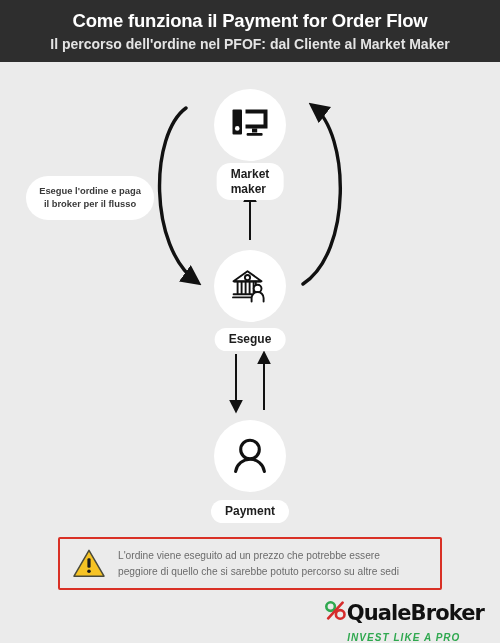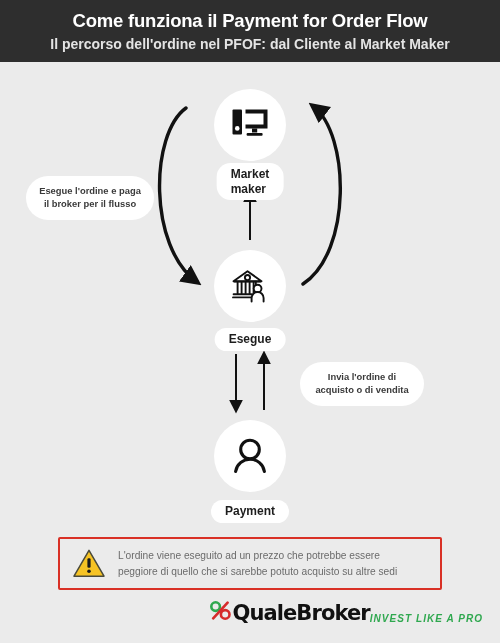--- a/index.html
+++ b/index.html
@@ -143,21 +143,22 @@
     line-height: 1.5;
     white-space: pre-line;
   }
 
   
   .logo {
     position: absolute;
     right: 16px;
     top: 601px;
     display: flex;
-    align-items: flex-end;
+    flex-direction: column;
+    align-items: center;
   }
   .logo-main {
     display: flex;
     align-items: baseline;
     line-height: 1;
   }
   .logo-pct { margin-right: 1px; display: block; }
   .logo-word {
     font-size: 21px;
     font-weight: bold;
@@ -251,32 +252,30 @@
         <g fill="none" stroke="#111111" stroke-width="3.1" stroke-linecap="round">
           <circle cx="17" cy="11.5" r="9.3"></circle>
           <path d="M2.6,33.4 a14.6,14.6 0 0 1 28.8,0"></path>
         </g>
       </svg>
     </div>
     <div class="node-label" id="label-cliente">Payment</div>
 
     <div class="caption" id="caption-left">Esegue l'ordine e paga
 il broker per il flusso</div>
-    <div class="caption" id="caption-bottom">Invia l'ordine di
-acquisto o di vendita</div>
   </div>
 
   <div class="warning">
     <svg class="warning-icon" width="34" height="31" viewBox="0 0 34 31">
       <path d="M17,2.4 L32,28.2 H2 Z" fill="#f6c324" stroke="#4a4a3a" stroke-width="1.5" stroke-linejoin="round"></path>
       <rect x="15.4" y="10.2" width="3.2" height="9.6" rx="1.3" fill="#1b1b1b"></rect>
       <circle cx="17" cy="23.2" r="1.8" fill="#1b1b1b"></circle>
     </svg>
     <div class="warning-text">L'ordine viene eseguito ad un prezzo che potrebbe essere
-peggiore di quello che si sarebbe potuto acquisto su altre sedi</div>
+peggiore di quello che si sarebbe potuto percorso su altre sedi</div>
   </div>
 
   <div class="logo">
     <div class="logo-main">
       <svg class="logo-pct" width="21" height="19" viewBox="0 0 21 19">
         <circle cx="5.6" cy="5.6" r="4.3" fill="none" stroke="#2fa84f" stroke-width="2.6"></circle>
         <circle cx="15.2" cy="13.4" r="4.3" fill="none" stroke="#d62b2b" stroke-width="2.6"></circle>
         <line x1="17.6" y1="1.6" x2="3.2" y2="17.4" stroke="#d62b2b" stroke-width="2.6" stroke-linecap="round"></line>
       </svg>
       <span class="logo-word">QualeBroker</span>

